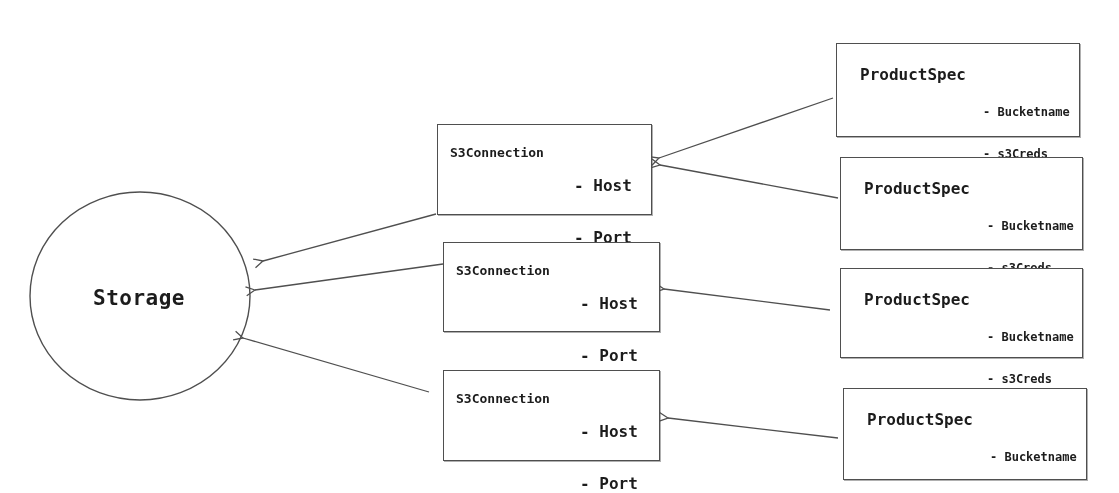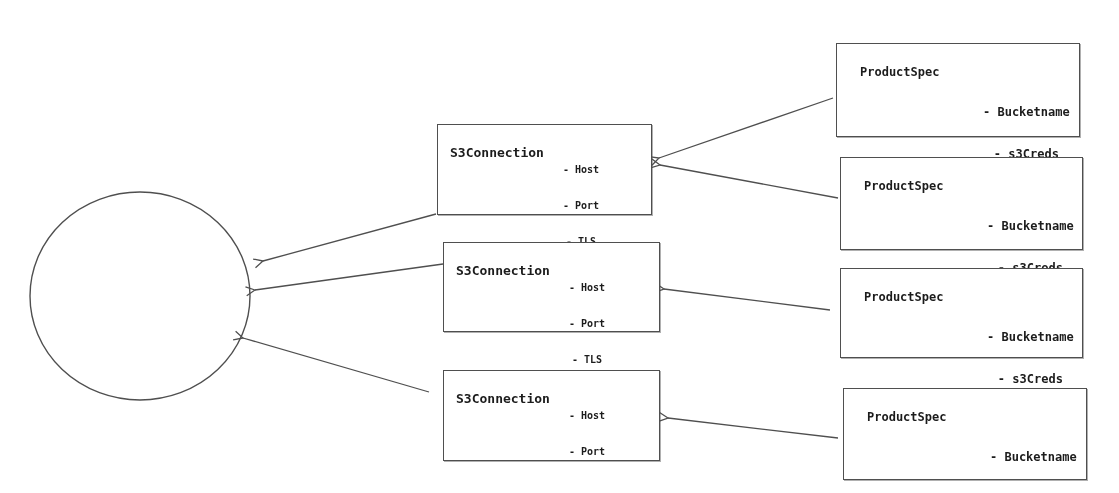--- a/index.html
+++ b/index.html
@@ -35,31 +35,31 @@
   .node .title {
     position: absolute;
     font-weight: 600;
     white-space: nowrap;
   }
   .node .attrs {
     position: absolute;
     font-weight: 600;
     white-space: pre;
   }
-  .node .attrs div { line-height: 14px; text-align: center; }
+  .node .attrs div { line-height: 14px; }
 
   
   .s3c .title { left: 12px; top: 20px;  font-size: 13px; }
-  .s3c .attrs { left: 125px; top: 16px; font-size: 10px; }
+  .s3c .attrs { left: 136px; top: 16px; font-size: 16px; }
   .s3c1 { left: 437px; top: 124px; width: 215px; height: 91px; }
   .s3c2 { left: 443px; top: 242px; width: 217px; height: 90px; }
   .s3c3 { left: 443px; top: 370px; width: 217px; height: 91px; }
 
   
-  .ps .title { left: 23px; top: 21px; font-size: 12px; }
+  .ps .title { left: 23px; top: 21px; font-size: 16px; }
   .ps .attrs { left: 146px; top: 33px; font-size: 12px; }
   .ps1 { left: 836px; top: 43px;  width: 244px; height: 94px; }
   .ps2 { left: 840px; top: 157px; width: 243px; height: 93px; }
   .ps3 { left: 840px; top: 268px; width: 243px; height: 90px; }
   .ps4 { left: 843px; top: 388px; width: 244px; height: 92px; }
 
   .storage-label {
     position: absolute;
     left: 39px; top: 286px;
     width: 200px;
@@ -85,20 +85,21 @@
 
     <line x1="833" y1="98" x2="659" y2="158" marker-end="url(#ah)"></line>
     <line x1="838" y1="198" x2="660" y2="165" marker-end="url(#ah)"></line>
     <line x1="830" y1="310" x2="664" y2="289" marker-end="url(#ah)"></line>
     <line x1="838" y1="438" x2="668" y2="418" marker-end="url(#ah)"></line>
     <line x1="436" y1="214" x2="263" y2="261" marker-end="url(#ah)"></line>
     <line x1="443" y1="264" x2="255" y2="290" marker-end="url(#ah)"></line>
     <line x1="429" y1="392" x2="243" y2="338" marker-end="url(#ah)"></line>
   </svg>
 
+  <div class="storage-label">Storage</div>
 
   <div class="node s3c s3c1">
     <div class="title">S3Connection</div>
     <div class="attrs">
       <div>- Host</div>
       <div>- Port</div>
       <div>- TLS</div>
     </div>
   </div>
 

